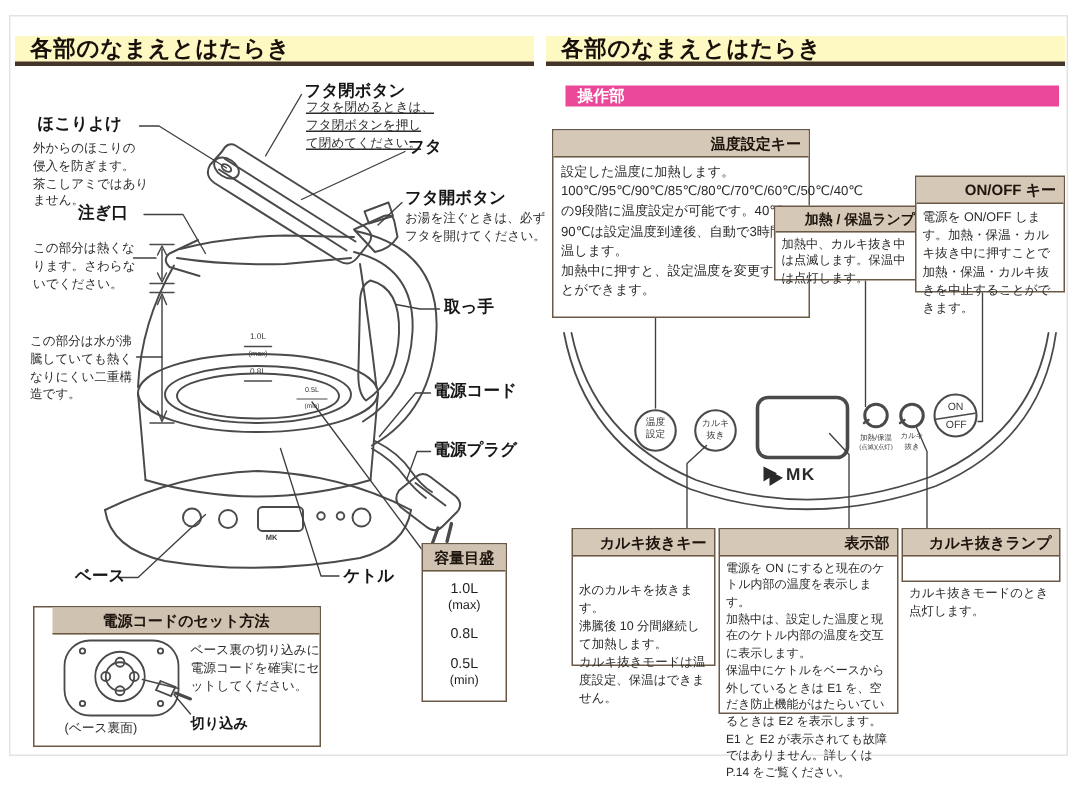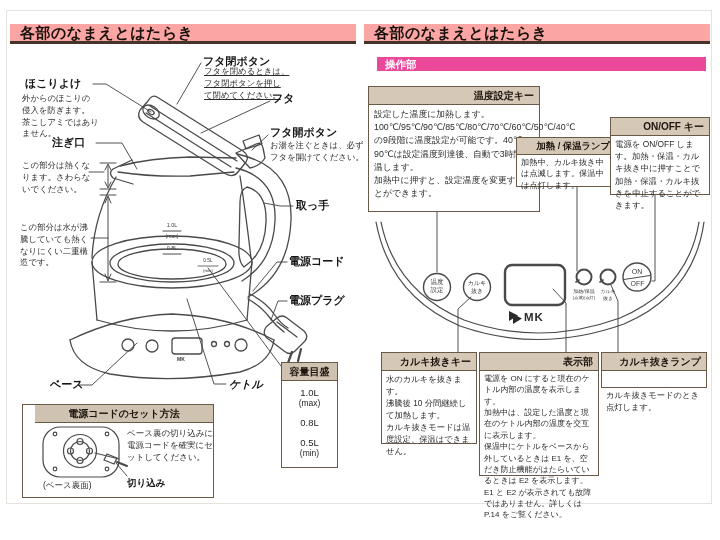--- a/index.html
+++ b/index.html
@@ -1,21 +1,21 @@
 <!DOCTYPE html>
 <html><head>
 <meta charset="utf-8">
 <style>
   html,body{margin:0;padding:0;background:#fff;}
   #page{position:relative;width:720px;height:540px;background:#ffffff;overflow:hidden;
         font-family:"Liberation Sans","DejaVu Sans",sans-serif;color:#222;}
   .abs{position:absolute;}
   .edge{position:absolute;left:6px;top:10px;width:704px;height:492px;border:1px solid #e6e3de;}
   
-  .hbar{position:absolute;top:24px;height:17px;background:#fca5a5;border-bottom:3px solid #44342a;}
+  .hbar{position:absolute;top:24px;height:17px;background:#fef9c3;border-bottom:3px solid #44342a;}
   .htxt{font-weight:bold;font-size:15px;line-height:17px;color:#18100a;padding-left:10px;letter-spacing:.5px;white-space:nowrap;}
   .secbar{position:absolute;background:#ec4899;color:#fff;font-weight:bold;font-size:10.5px;line-height:14px;height:14px;padding-left:8px;}
   
   .t{font-weight:bold;font-size:11px;color:#161616;white-space:pre-line;line-height:1.25;}
   .d{font-size:8.4px;color:#2c2c2c;line-height:1.4;white-space:pre-line;}
   .tiny{color:#3a3a3a;text-align:center;white-space:pre-line;}
   
   .cbox{position:absolute;border:1.3px solid #6b5948;background:#fff;box-sizing:border-box;}
   .bh{background:#d6c8b6;border-bottom:1px solid #6b5948;font-weight:bold;font-size:10px;
       color:#1c140d;padding:2px 5px 1px 5px;white-space:nowrap;text-align:right;}
@@ -155,21 +155,21 @@
 いでください。</div>
   <div class="abs d" style="left:20px;top:222px;">この部分は水が沸
 騰していても熱く
 なりにくい二重構
 造です。</div>
 
   <div class="abs t" style="left:296px;top:199px;">取っ手</div>
   <div class="abs t" style="left:289px;top:255px;">電源コード</div>
   <div class="abs t" style="left:289px;top:294px;">電源プラグ</div>
   <div class="abs t" style="left:50px;top:378px;">ベース</div>
-  <div class="abs t" style="left:229px;top:378px;font-style:italic;">ケトル</div>
+  <div class="abs t" style="left:229px;top:378px;">ケトル</div>
 
   <div class="abs tiny" style="left:156px;top:222px;width:32px;font-size:5.5px;">1.0L</div>
   <div class="abs tiny" style="left:156px;top:233px;width:32px;font-size:5px;">(max)</div>
   <div class="abs tiny" style="left:156px;top:245px;width:32px;font-size:5.5px;">0.8L</div>
   <div class="abs tiny" style="left:192px;top:258px;width:32px;font-size:4.8px;">0.5L</div>
   <div class="abs tiny" style="left:192px;top:268px;width:32px;font-size:4.4px;">(min)</div>
   <div class="abs tiny" style="left:168px;top:356px;width:26px;font-size:5px;font-weight:bold;">MK</div>
 
   <div class="cbox" style="left:281px;top:362px;width:57px;height:106px;border-width:1.5px;">
     <div class="cap-head">容量目盛</div>
@@ -275,21 +275,21 @@
     <div class="bb" style="font-size:8.2px;line-height:1.4;padding:2px 4px;">加熱中、カルキ抜き中は点滅します。保温中は点灯します。</div>
   </div>
 
   <div class="cbox" style="left:610px;top:117px;width:100px;height:78px;">
     <div class="bh">ON/OFF キー</div>
     <div class="bb" style="font-size:8.4px;line-height:1.45;padding:2px 4px;">電源を ON/OFF します。加熱・保温・カルキ抜き中に押すことで加熱・保温・カルキ抜きを中止することができます。</div>
   </div>
 
   <div class="cbox" style="left:381px;top:352px;width:96px;height:92px;">
     <div class="bh">カルキ抜きキー</div>
-    <div class="bb" style="font-size:8.3px;line-height:1.45;padding:2px 4px;">水のカルキを抜きます。
+    <div class="bb" style="font-size:8.3px;line-height:1.45;padding:16px 4px;">水のカルキを抜きます。
 沸騰後 10 分間継続して加熱します。
 カルキ抜きモードは温度設定、保温はできません。</div>
   </div>
 
   <div class="cbox" style="left:479px;top:352px;width:120px;height:124px;">
     <div class="bh">表示部</div>
     <div class="bb" style="font-size:8px;line-height:1.42;padding:2px 4px;">電源を ON にすると現在のケトル内部の温度を表示します。
 加熱中は、設定した温度と現在のケトル内部の温度を交互に表示します。
 保温中にケトルをベースから外しているときは E1 を、空だき防止機能がはたらいているときは E2 を表示します。E1 と E2 が表示されても故障ではありません。詳しくは P.14 をご覧ください。</div>
   </div>

